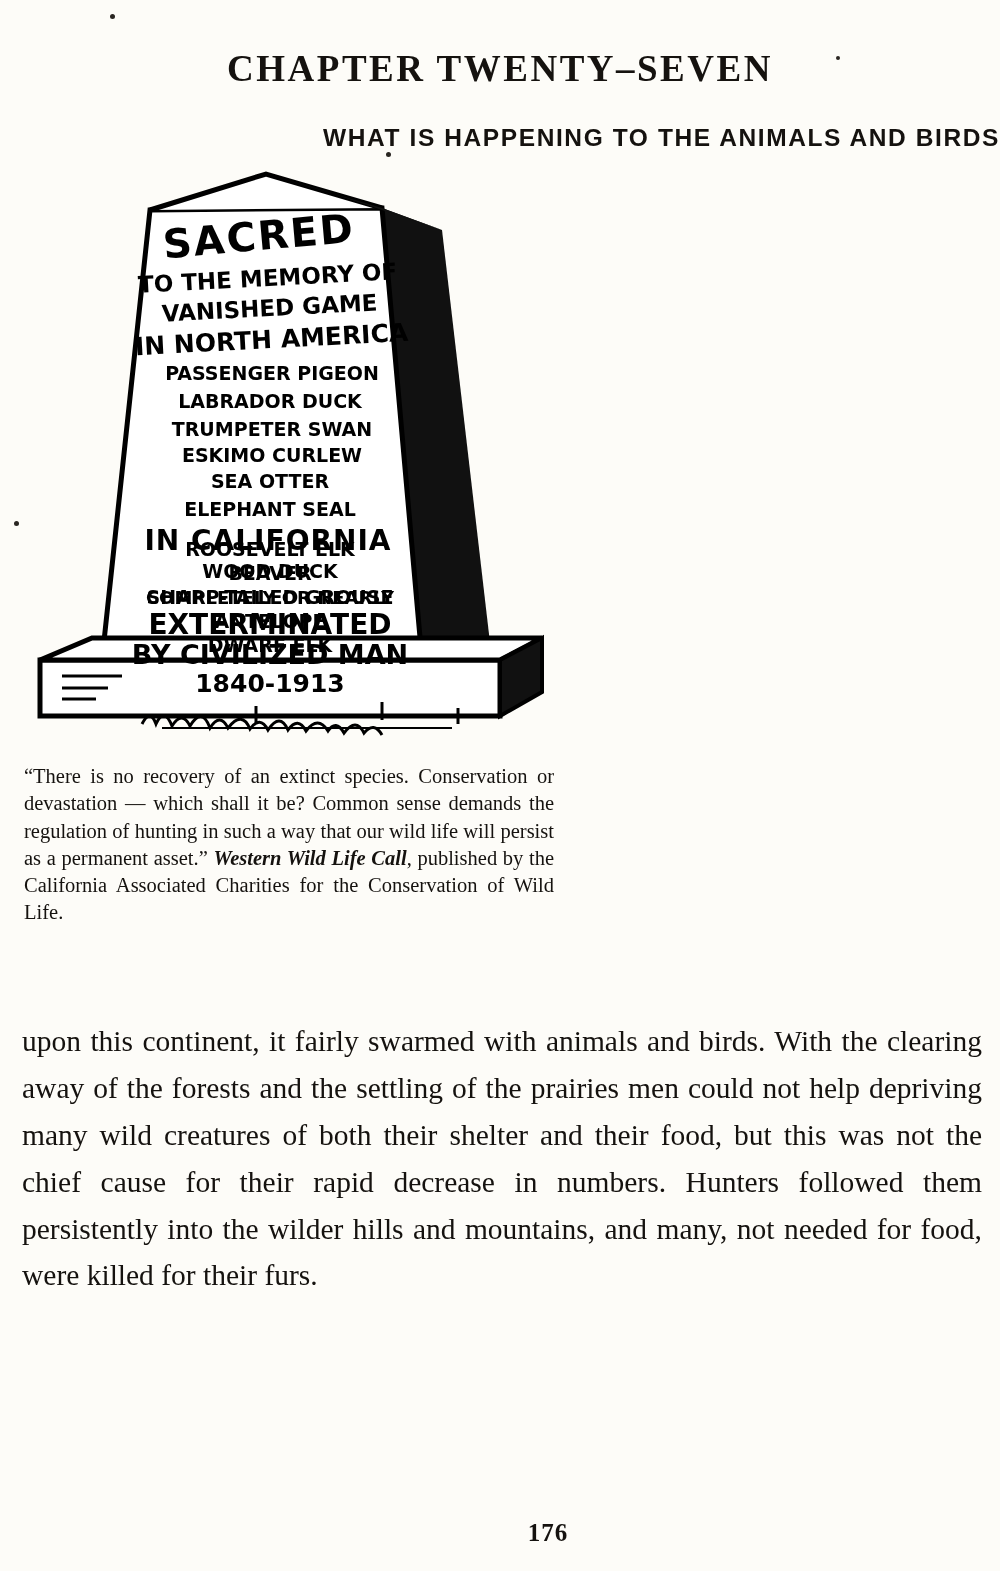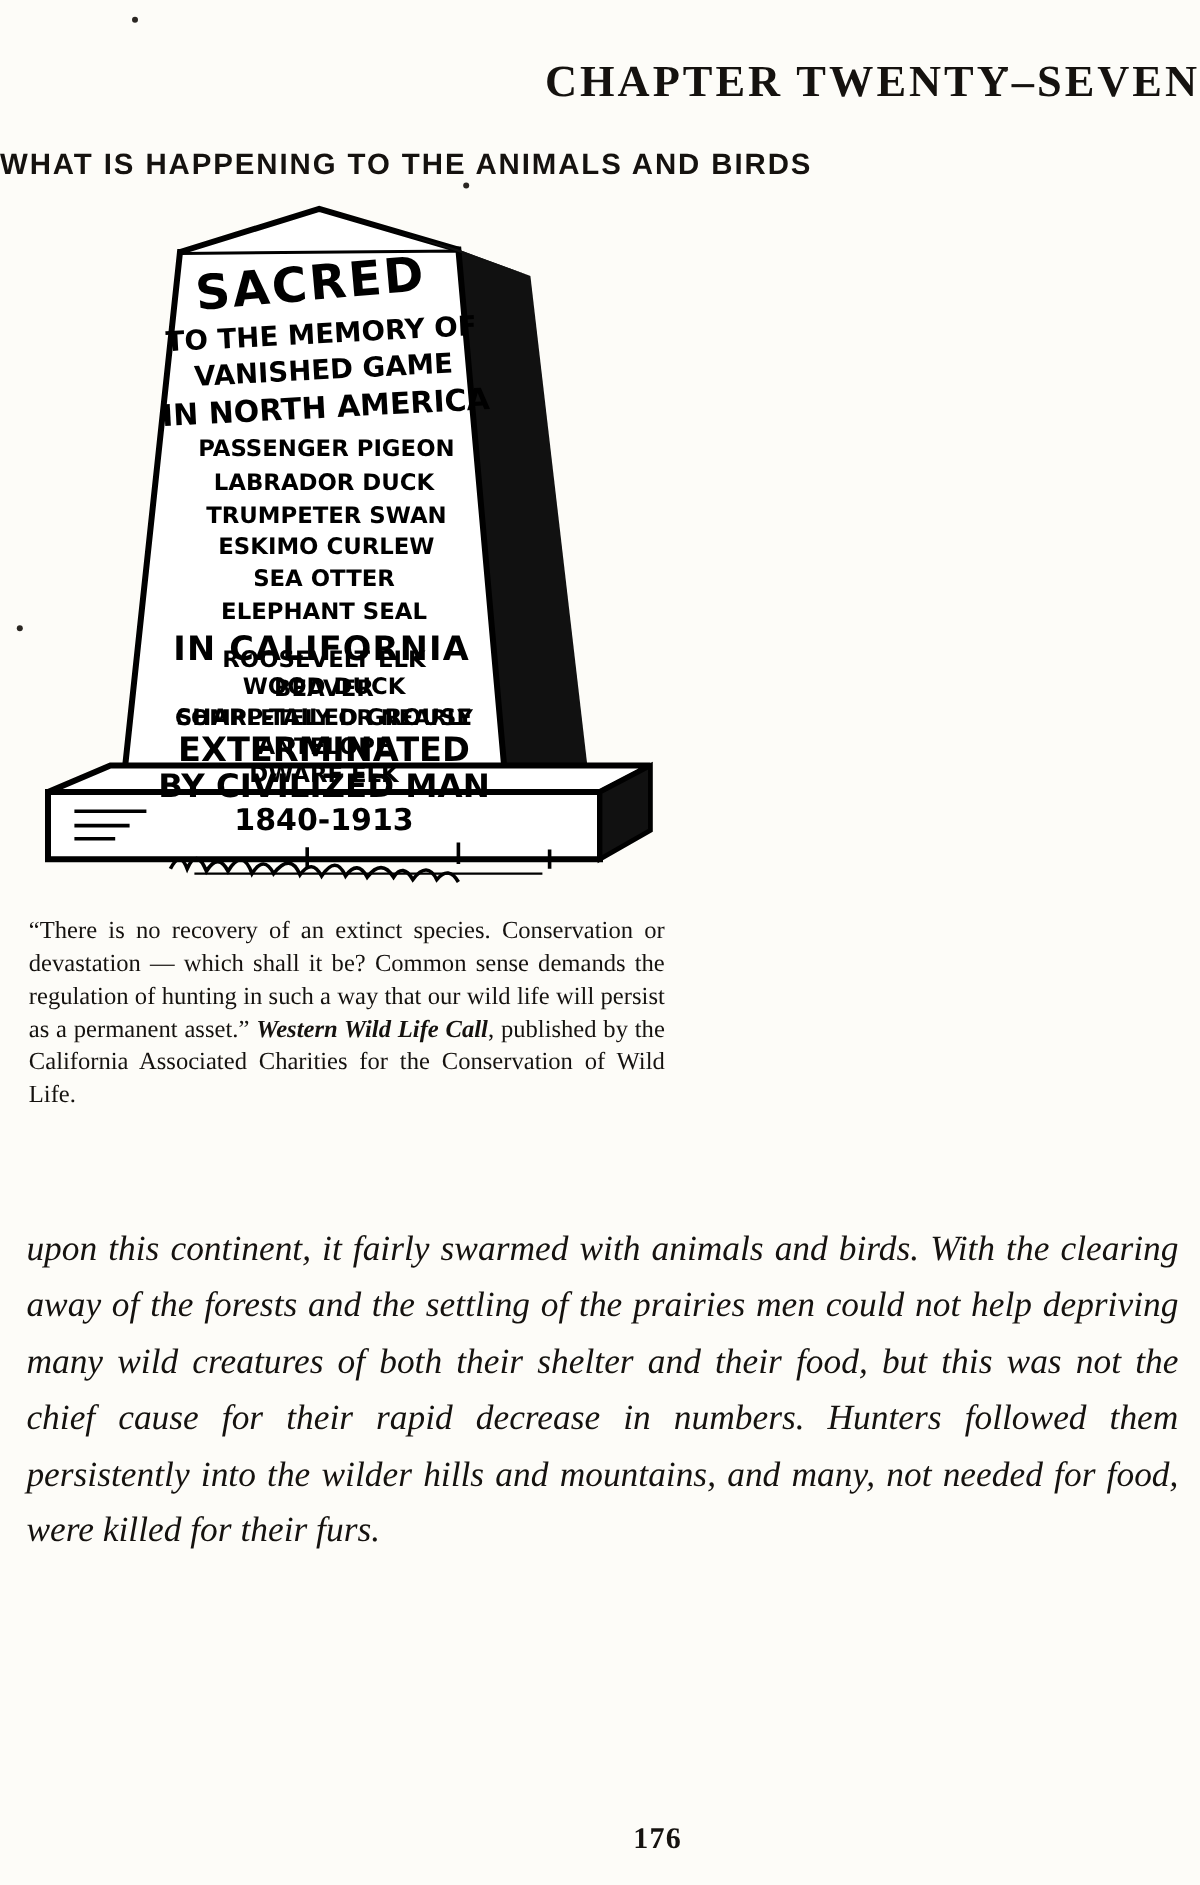--- a/index.html
+++ b/index.html
@@ -22,32 +22,32 @@
     height: 1571px;
     background: #fdfcf8;
   }
 
   
   .chapter-title {
     position: absolute;
     left: 0;
     top: 22px;
     width: 1000px;
-    text-align: right;
+    text-align: center;
     font-size: 37px;
     letter-spacing: 2.5px;
     font-weight: 700;
     font-family: "Liberation Serif", serif;
   }
   .chapter-subtitle {
     position: absolute;
     left: 0;
     top: 104px;
     width: 1000px;
-    text-align: left;
+    text-align: right;
     font-size: 24.5px;
     letter-spacing: 1.6px;
     font-weight: 700;
     font-family: "Liberation Sans", sans-serif;
   }
 
   
   .figure {
     position: absolute;
     left: 22px;
@@ -92,21 +92,21 @@
   .body-full {
     position: absolute;
     left: 22px;
     top: 1018px;
     width: 960px;
     font-size: 29.5px;
     line-height: 1.59;
     text-align: justify;
     text-justify: inter-word;
   }
-  .body-full p { margin: 0; font-style: italic; }
+  .body-full p { margin: 0; }
   .body-full p + p { text-indent: 1.2em; }
 
   
   .page-number {
     position: absolute;
     left: 0;
     bottom: 24px;
     width: 1000px;
     text-align: center;
     font-size: 25px;

